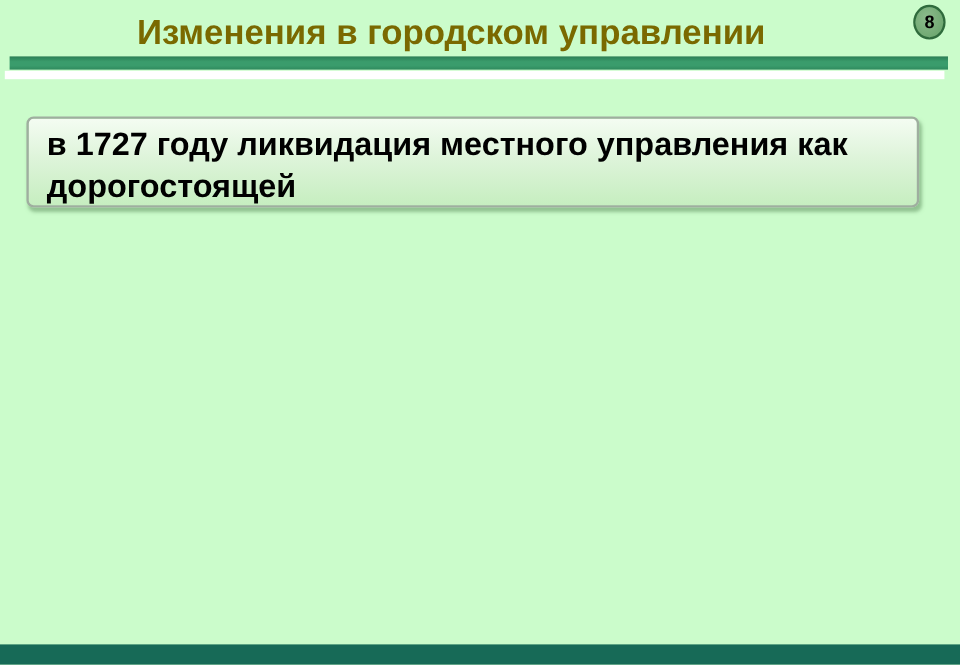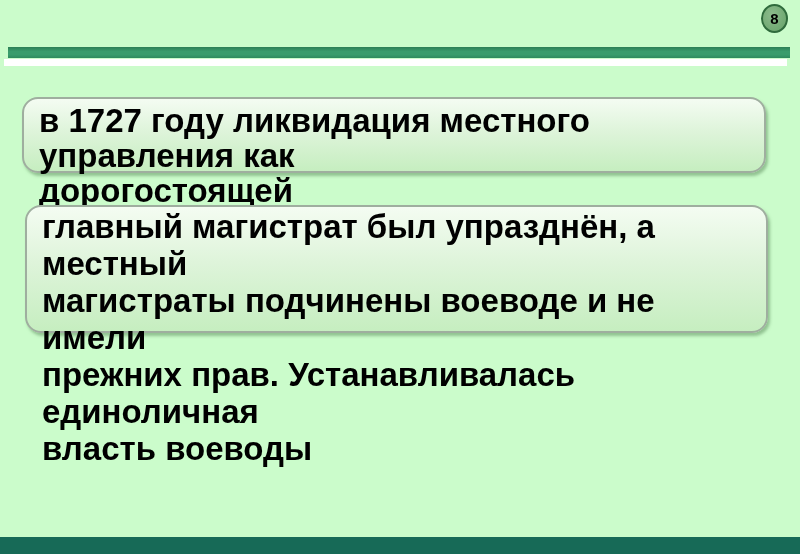--- a/index.html
+++ b/index.html
@@ -30,45 +30,42 @@
   .hbar{
     position:absolute; left:8px; top:47px; width:782px; height:11px;
     background:linear-gradient(180deg,#2c7e55 0%, var(--header-bar) 40%, var(--header-bar) 70%, #2f8a5e 100%);
   }
   .hbar-white{
     position:absolute; left:4px; top:59px; width:783px; height:7px;
     background:var(--header-underline);
   }
   .box{
     position:absolute; box-sizing:border-box;
-    border:2px solid var(--box-border); border-radius:16px;
+    border:2px solid var(--box-border); border-radius:6px;
     background:linear-gradient(180deg, var(--box-top) 0%, #def4da 45%, var(--box-bottom) 100%);
     box-shadow:2px 3px 3px rgba(90,140,90,0.5);
-    font-size:33px; font-weight:bold; color:var(--text-color);
+    font-size:27px; font-weight:bold; color:var(--text-color);
     white-space:pre-line; overflow:visible;
   }
   .box1{left:22px; top:97px;  width:744px; height:76px;  padding:4px 15px; line-height:35px;}
   .box2{left:25px; top:205px; width:743px; height:128px; padding:1px 15px; line-height:37px;}
   .box3{left:22px; top:368px; width:746px; height:110px; padding:6px 15px; line-height:35px;}
   .footer{
     position:absolute; left:0; top:537px; width:800px; height:17px;
     background:var(--footer-bar);
   }
 </style>
 </head>
 <body>
 
 <div class="slide">
+  <div class="title">Изменения в городском управлении</div>
   <div class="badge">
     <span>8</span>
   </div>
   <div class="hbar"></div>
   <div class="hbar-white"></div>
 
   <div class="box box1">в 1727 году ликвидация местного управления как
 дорогостоящей</div>
-  <div class="box box2">главный магистрат был упразднён, а местный
-магистраты подчинены воеводе и не имели
-прежних прав. Устанавливалась единоличная
-власть воеводы</div>
 
   <div class="footer"></div>
 </div>
 
 </body></html>

